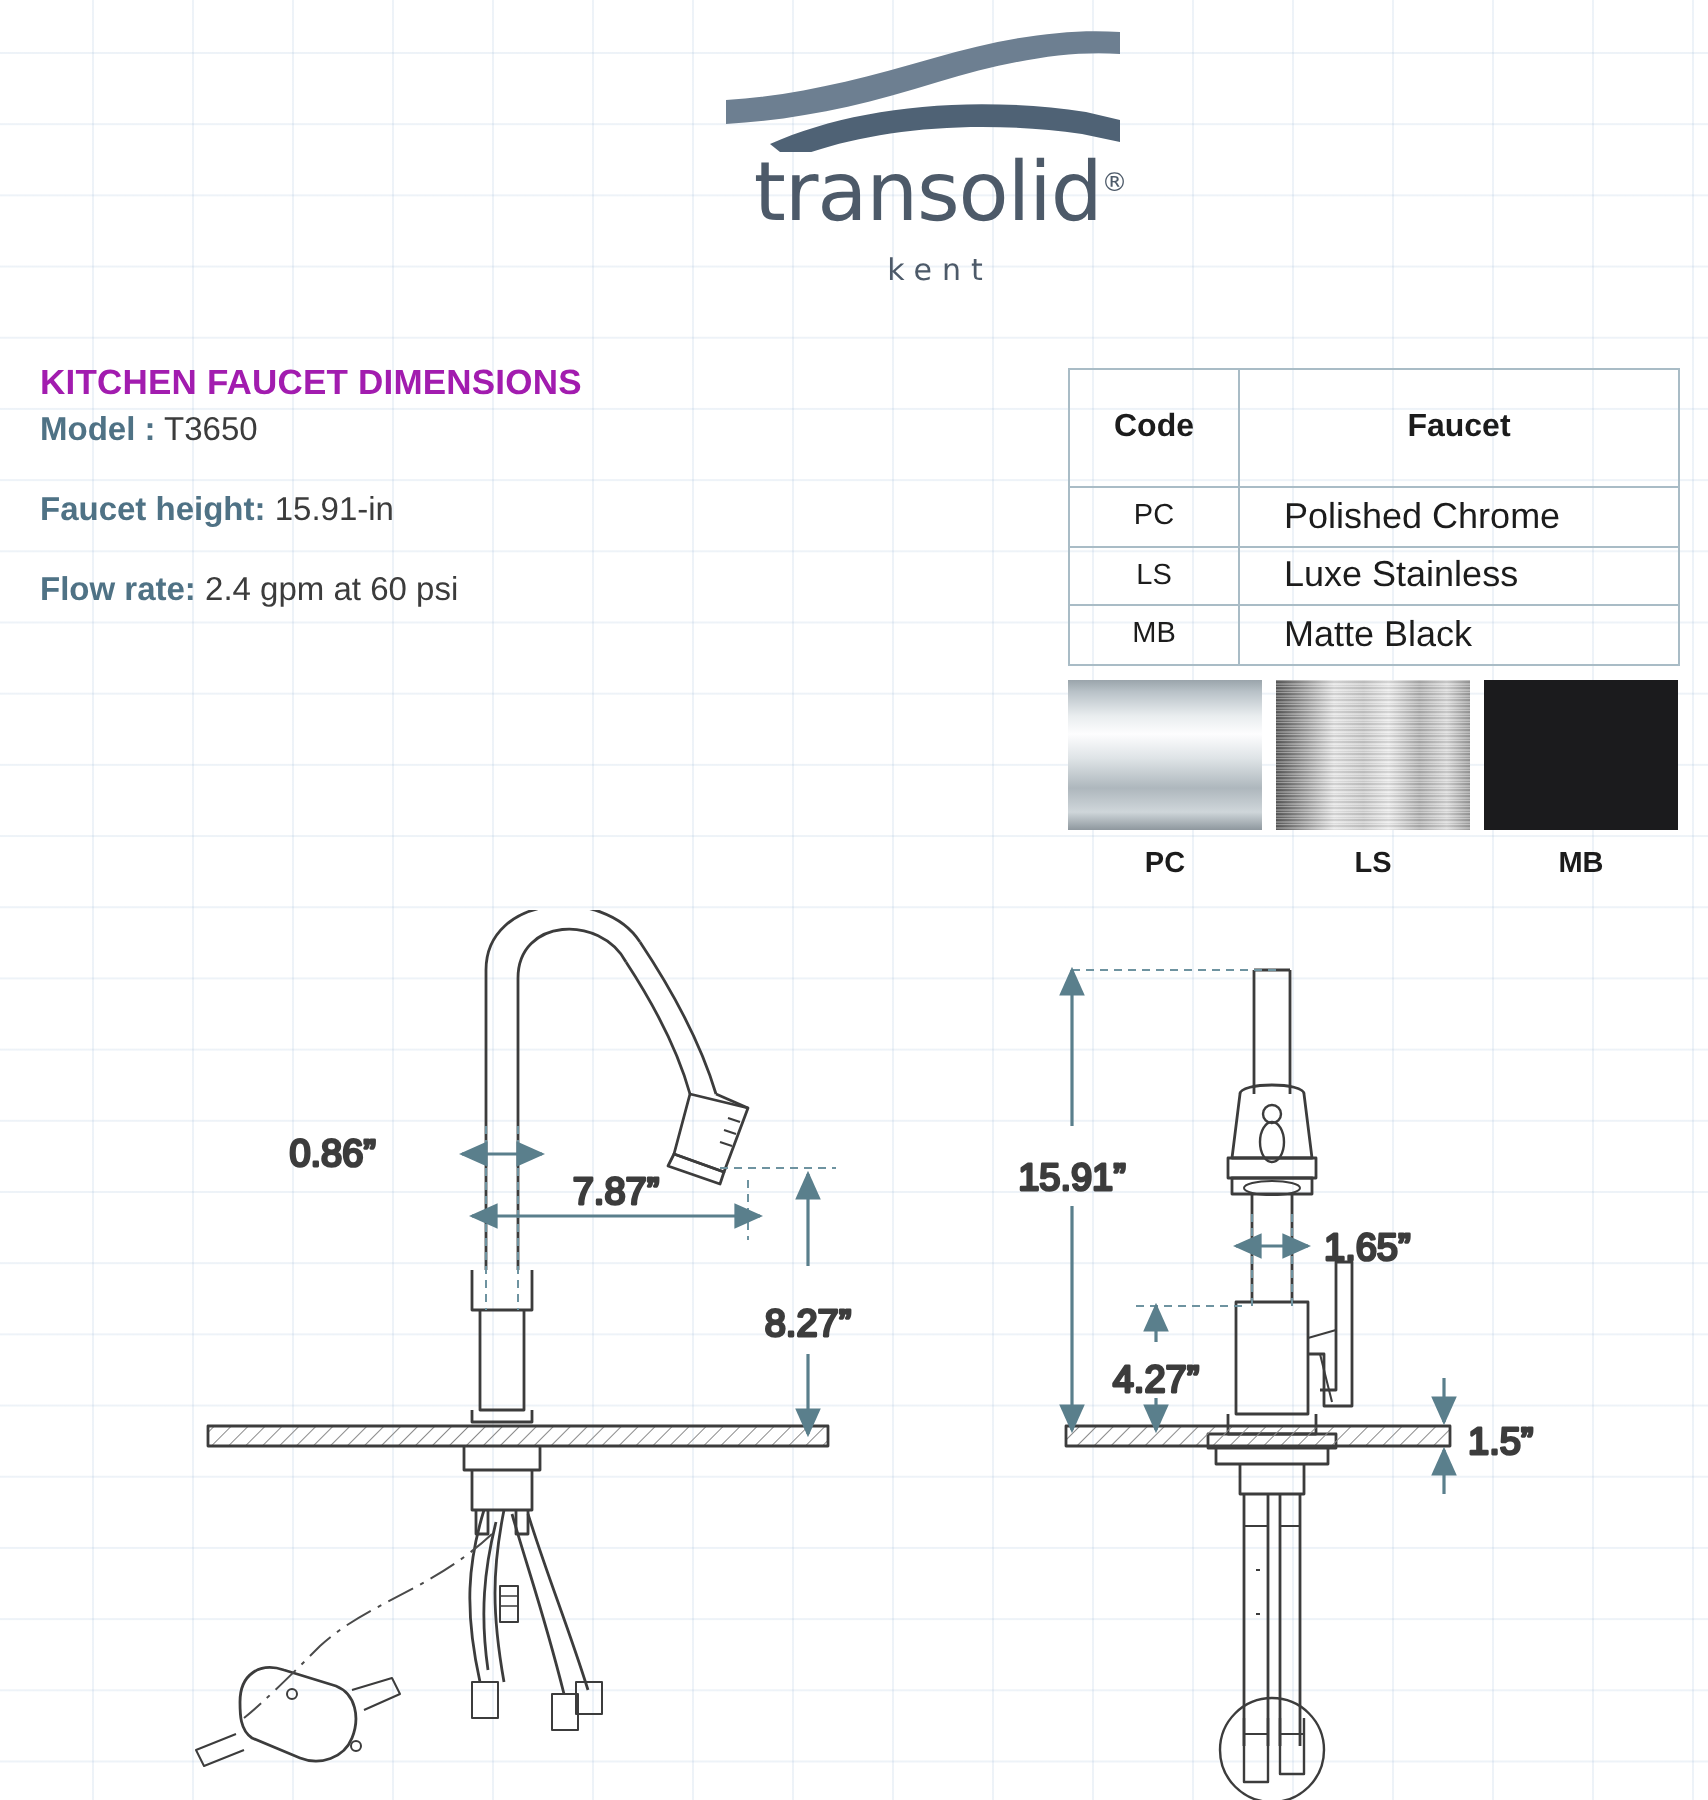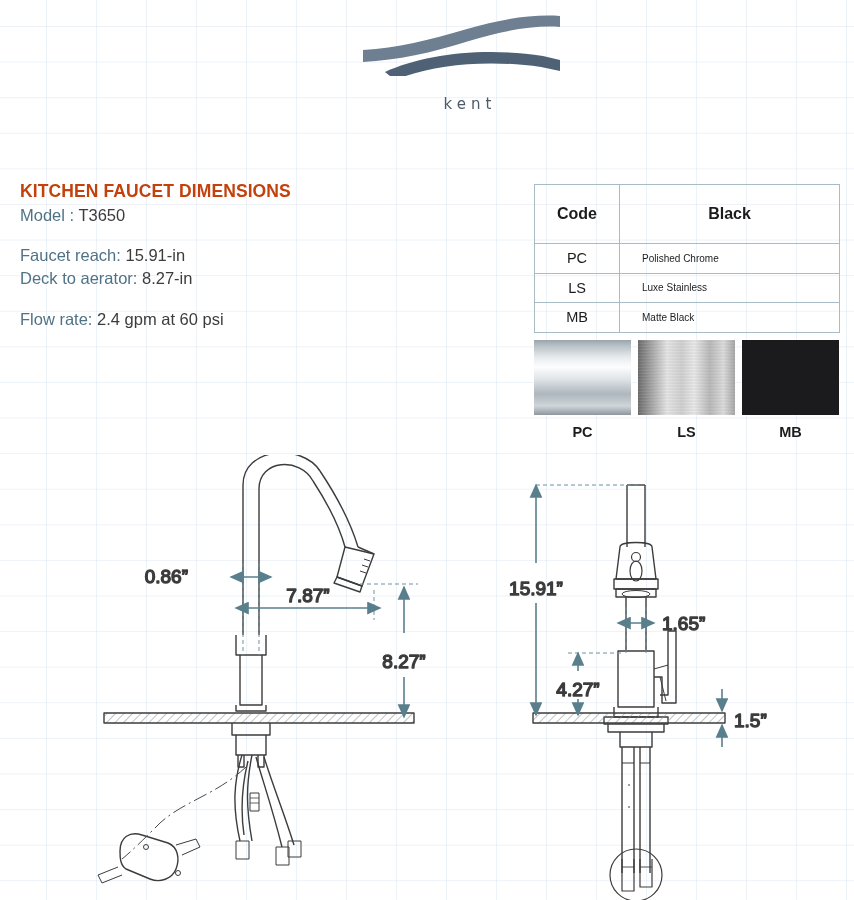--- a/index.html
+++ b/index.html
@@ -25,43 +25,43 @@
   #logo{left:355px;top:14px;width:230px;height:130px;text-align:center;}
   #logo svg{display:block;}
   .logo-word{
     font-family:"DejaVu Sans", sans-serif;
     font-size:41px;letter-spacing:-0.6px;color:#4d5a69;
     font-weight:400;line-height:1;position:relative;
   }
   .logo-reg{font-size:13px;vertical-align:super;}
   .logo-sub{
     font-family:"DejaVu Sans", sans-serif;
-    font-size:15px;letter-spacing:5px;color:#4d5a69;margin-top:19px;
+    font-size:15px;letter-spacing:5px;color:#4d5a69;margin-top:9px;
   }
 
   
   #specs{left:20px;top:180px;width:400px;}
   .spec-title{
-    font-size:17.5px;font-weight:bold;color:#c2410c;
+    font-size:17.5px;font-weight:bold;color:#a21caf;
     letter-spacing:0.1px;line-height:1.35;
   }
   .spec-line{font-size:16.5px;color:#3c3c3c;line-height:1.42;}
-  .spec-line b{color:#4f7285;font-weight:normal;}
+  .spec-line b{color:#4f7285;font-weight:bold;}
   .gap{height:17px;}
 
   
   #ftable{left:534px;top:184px;width:306px;border-collapse:collapse;}
   #ftable td,#ftable th{
     border:1px solid #a9bcc6;
     font-size:14.5px;color:#1c1c1c;
     padding:0;height:28.5px;text-align:center;font-weight:normal;
   }
   #ftable th{font-weight:bold;font-size:16px;height:58px;}
   #ftable .c-code{width:84px;}
-  #ftable .c-fin{text-align:left;padding-left:22px;font-size:10px;}
+  #ftable .c-fin{text-align:left;padding-left:22px;font-size:18px;}
 
   
   #swatches{left:534px;top:340px;width:306px;}
   .sw-row{display:flex;gap:7px;}
   .sw{width:97px;height:75px;}
   .sw-pc{background:linear-gradient(to bottom,
       #9aa4ab 0%, #b9c2c8 8%, #e9edef 24%, #fdfdfe 36%,
       #dfe4e7 52%, #aeb7bd 72%, #cfd6da 88%, #8e979e 100%);}
   .sw-ls{
     background:
@@ -83,50 +83,47 @@
 </head>
 <body>
 
 <div id="grid"></div>
 
 <div class="lyr" id="logo">
   <svg width="230" height="62" viewBox="0 0 230 62">
     <path d="M8,36 C42,34 74,26 112,15 C146,5 178,0 205,2 L205,13 C178,11 147,17 114,27 C76,39 43,46 8,48 Z" fill="#6d7f91"></path>
     <path d="M30,58 C70,40 128,33 188,42 L205,46 L205,57 L186,53 C130,45 76,51 40,66 Z" fill="#4f6275"></path>
   </svg>
+  <div class="logo-word"><span>transolid</span><span class="logo-reg">®</span></div>
   <div class="logo-sub">kent</div>
 </div>
 
 <div class="lyr" id="specs">
   <div class="spec-title">KITCHEN FAUCET DIMENSIONS</div>
   <div class="spec-line">
     <b>Model :</b>
     <span>T3650</span>
   </div>
   <div class="gap"></div>
   <div class="spec-line">
-    <b>Faucet reach:</b>
+    <b>Faucet height:</b>
     <span>15.91-in</span>
-  </div>
-  <div class="spec-line">
-    <b>Deck to aerator:</b>
-    <span>8.27-in</span>
   </div>
   <div class="gap"></div>
   <div class="spec-line">
     <b>Flow rate:</b>
     <span>2.4 gpm at 60 psi</span>
   </div>
 </div>
 
 <table class="lyr" id="ftable">
   <tbody>
       <tr>
     <th class="c-code">Code</th>
-    <th>Black</th>
+    <th>Faucet</th>
   </tr>
   <tr>
     <td class="c-code">PC</td>
     <td class="c-fin">Polished Chrome</td>
   </tr>
   <tr>
     <td class="c-code">LS</td>
     <td class="c-fin">Luxe Stainless</td>
   </tr>
   <tr>

